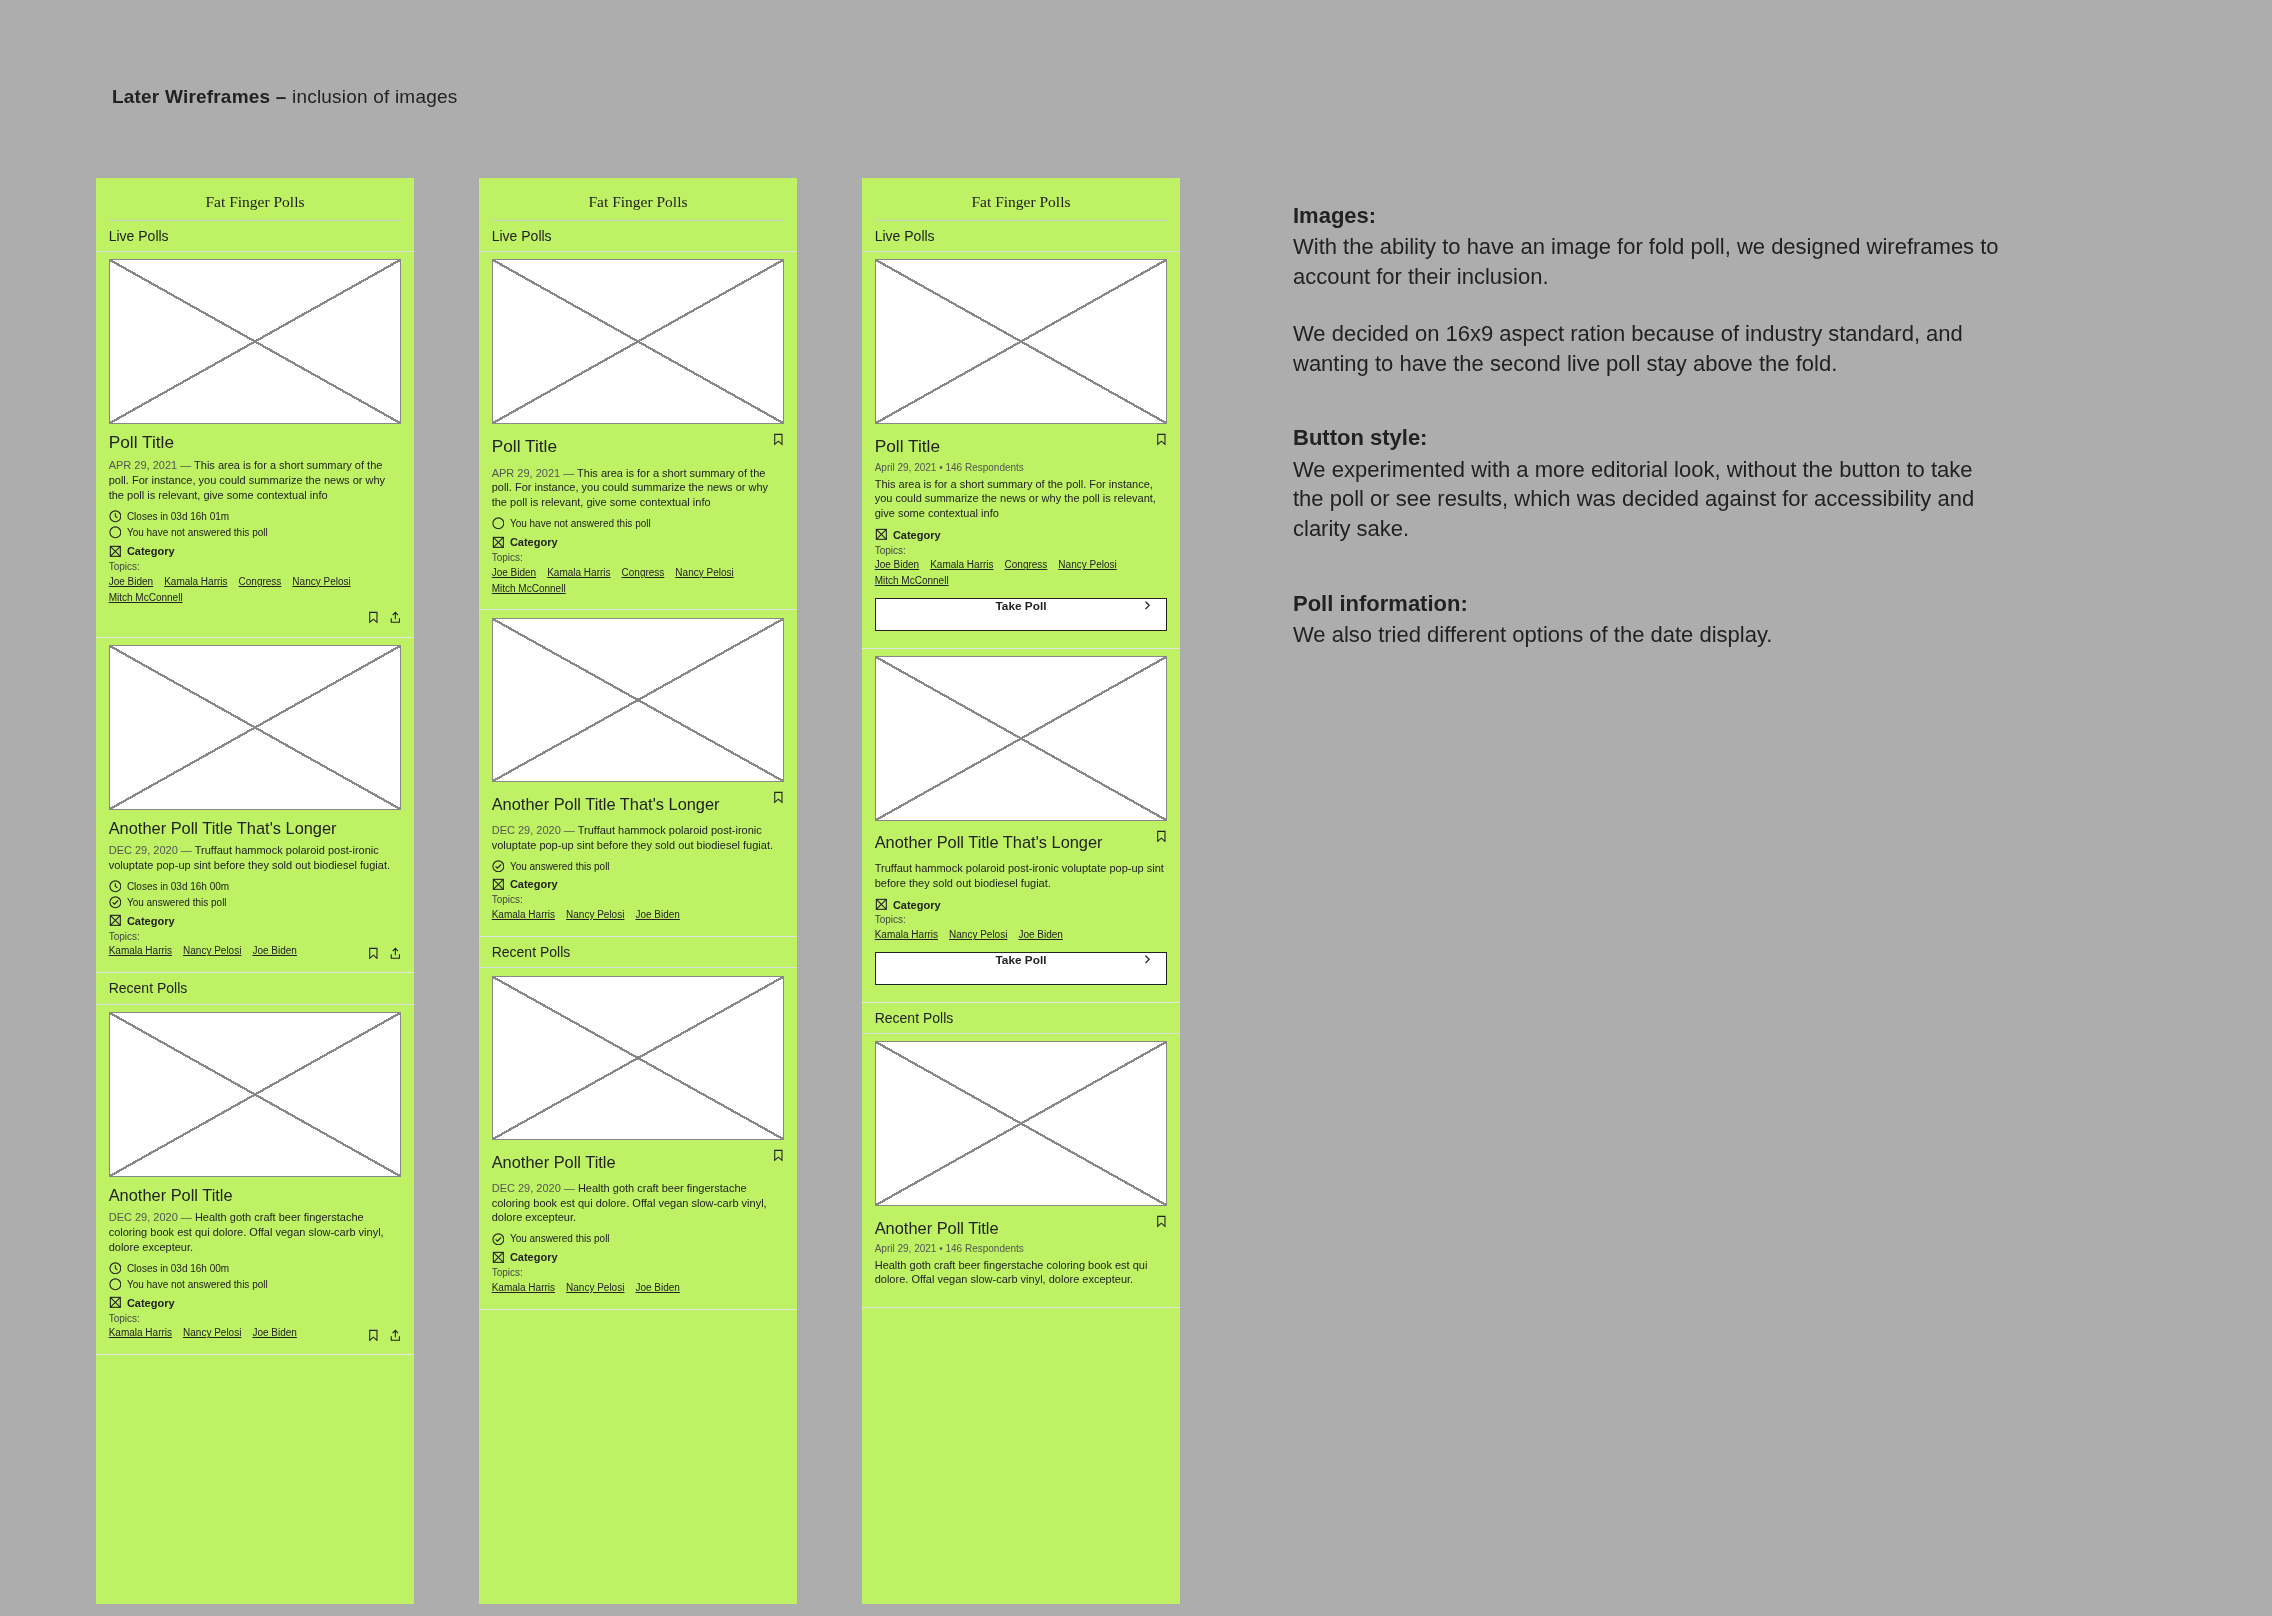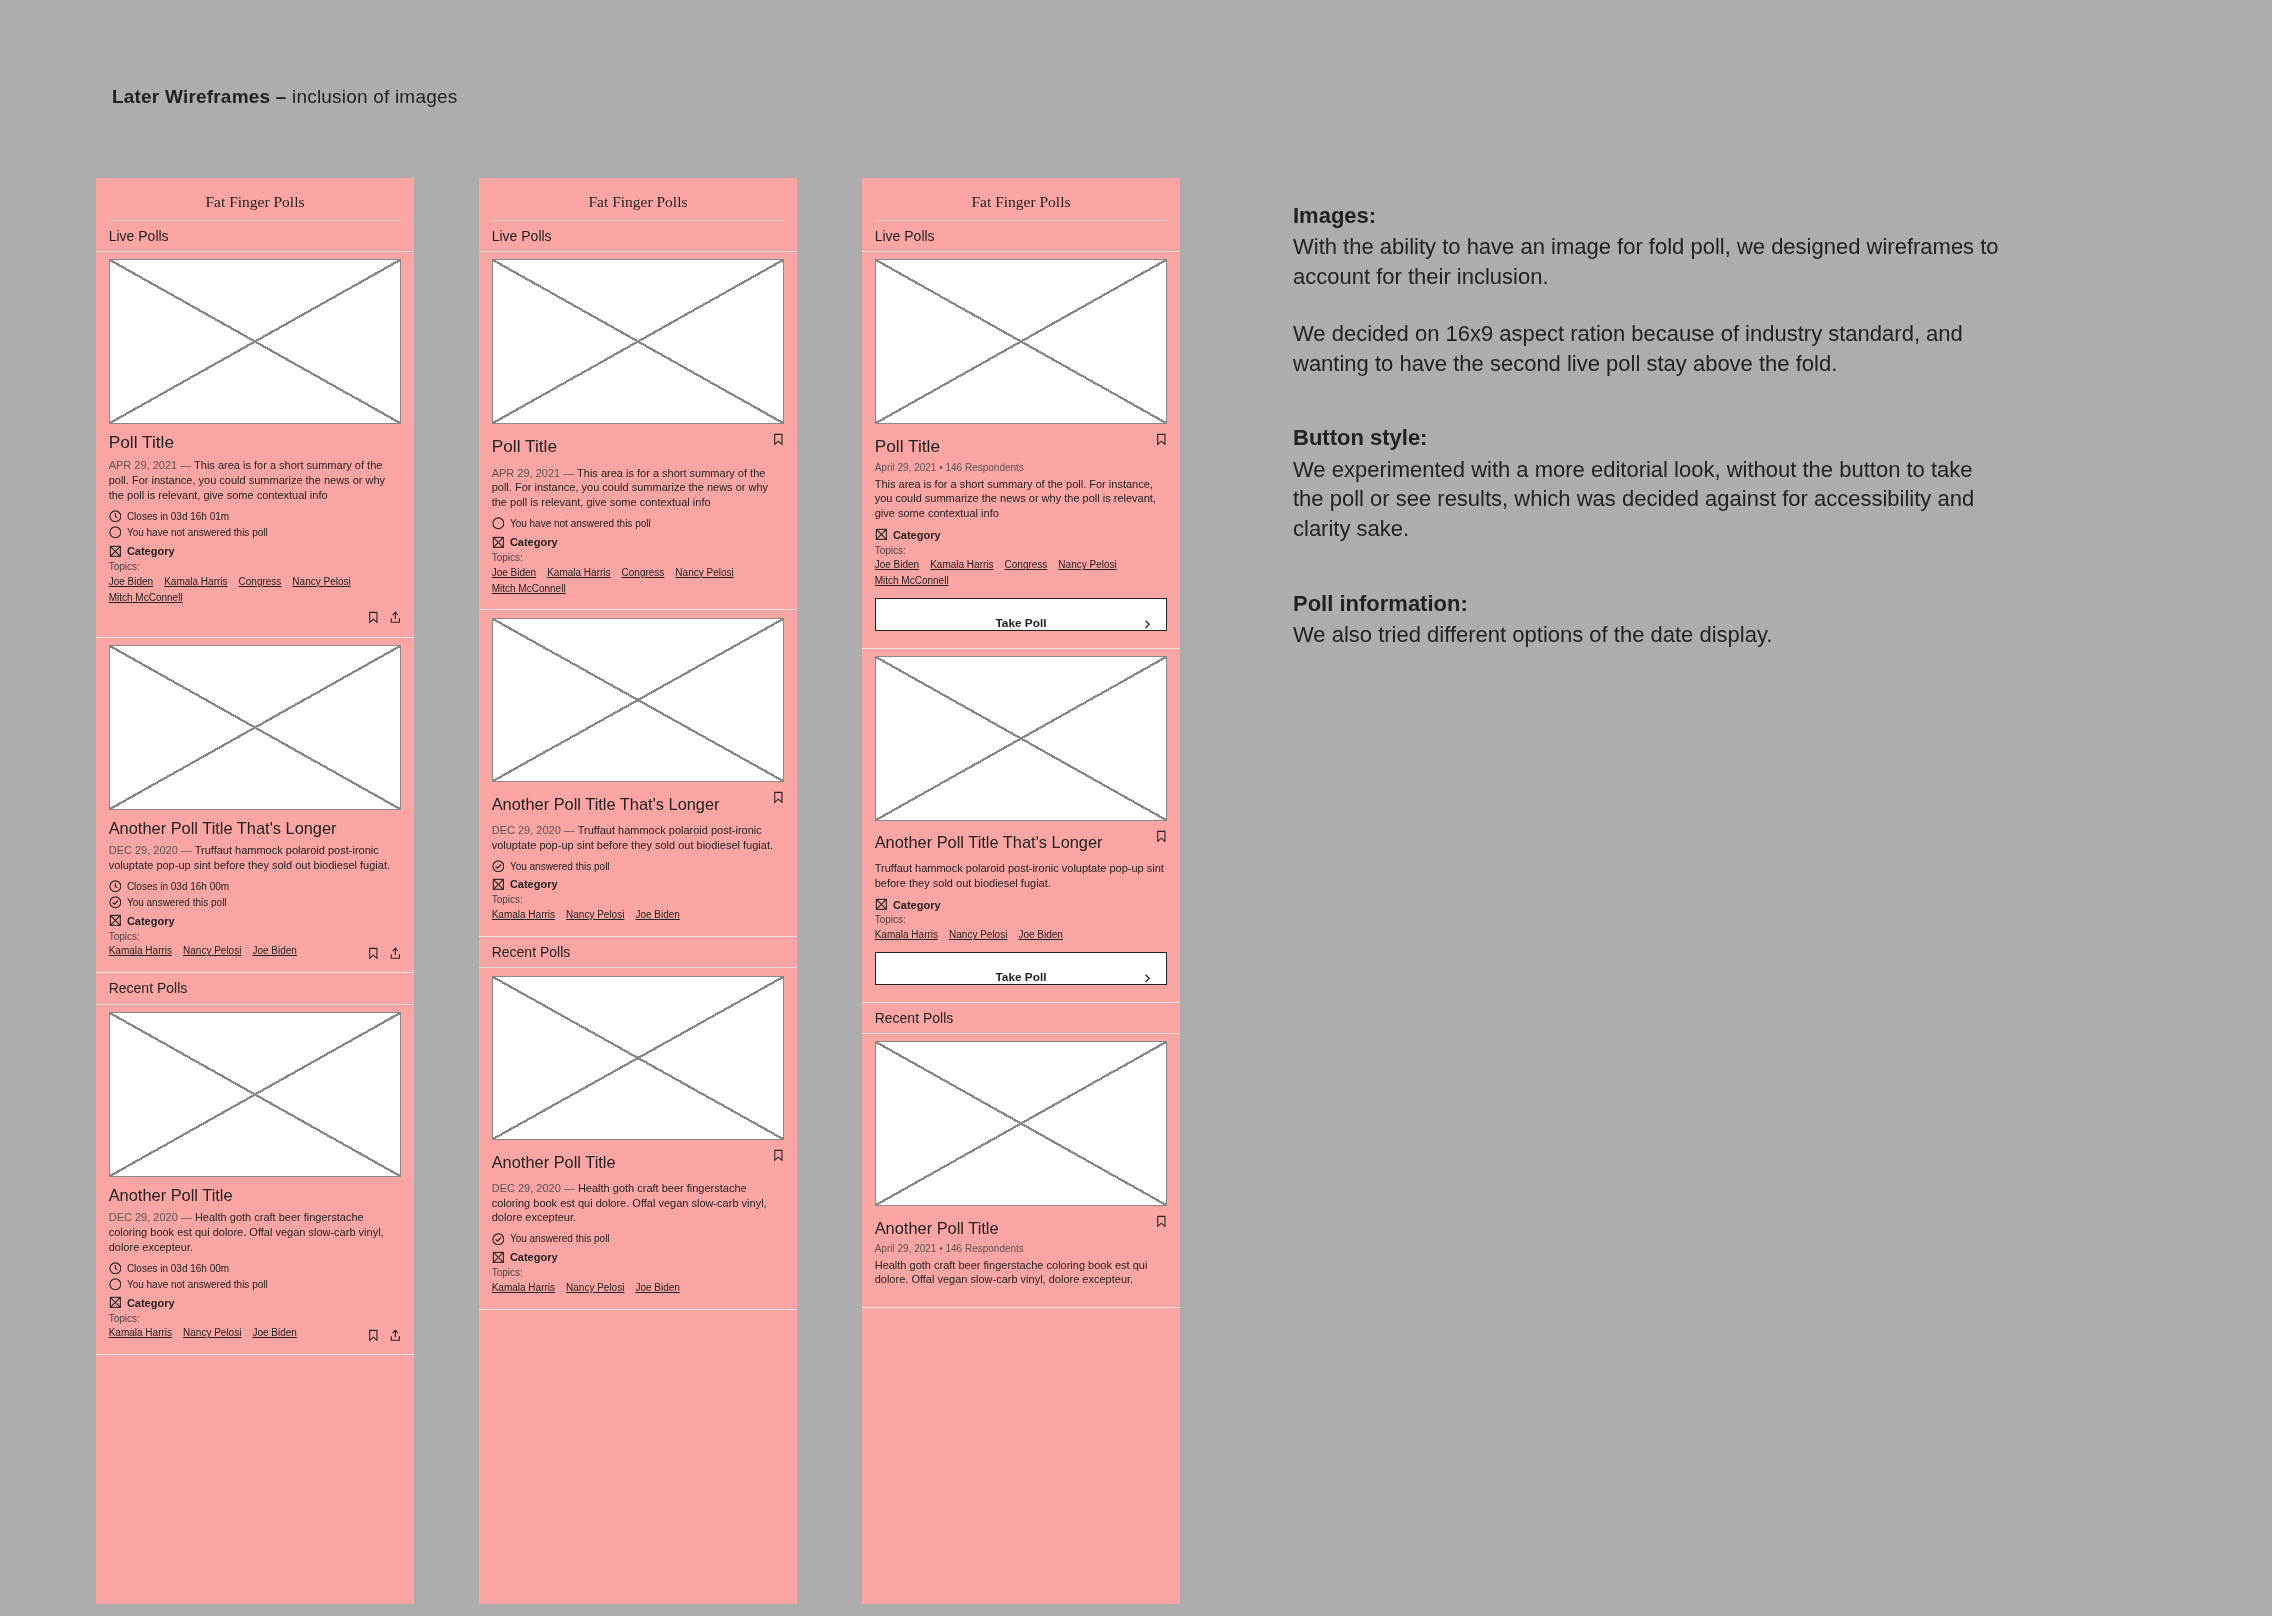--- a/index.html
+++ b/index.html
@@ -42,21 +42,21 @@
   
   .frames{
     position:absolute;
     left:96px; top:178px;
     display:flex;
     gap:65px;
   }
   .phone{
     width:318px;
     height:1426px;
-    background:#fca5a5;
+    background:#bef264;
     overflow:hidden;
     font-size:11.8px;
     color:#222;
   }
   .app-title{
     text-align:center;
     padding:14.5px 0 9px;
     font-weight:500;
     font-family:Georgia,serif;
     font-size:15.5px;
@@ -91,21 +91,21 @@
   .meta-line{ font-size:10px; color:#555;}
   .summary{ font-size:11px; line-height:1.35; margin:3.6px 0 7.3px;}
   .summary .date-lead{ color:#555;}
   .inline-row{ display:flex; align-items:center; gap:5.5px; font-size:10px; margin:3.6px 0;}
   .cat-row{ display:flex; align-items:center; gap:5.5px; font-size:11px; font-weight:600; margin:5.5px 0 1.8px;}
   .topics-lbl{ font-size:10px; color:#444; margin:3.6px 0 1.8px;}
   .topics{ font-size:10px; line-height:1.6;}
   .topics a{ color:#222; text-decoration:underline; margin-right:11px; display:inline-block;}
   .card-actions{ display:flex; justify-content:flex-end; gap:9px; margin-top:5.5px;}
   .btn{
-    display:flex; justify-content:center; align-items:flex-end;
+    display:flex; justify-content:center; align-items:flex-start;
     border:0.9px solid #222; height:33px; margin:9px 0 3.6px;
     position:relative; font-weight:600; font-size:11.8px;
     background:#fff;
   }
   .btn .chev{ position:absolute; right:12.7px; }
   .ico{ width:12.7px;height:12.7px;display:inline-block;flex:0 0 12.7px;}
   .ico svg{width:100%;height:100%;display:block;}
 </style>
 </head>
 <body>

